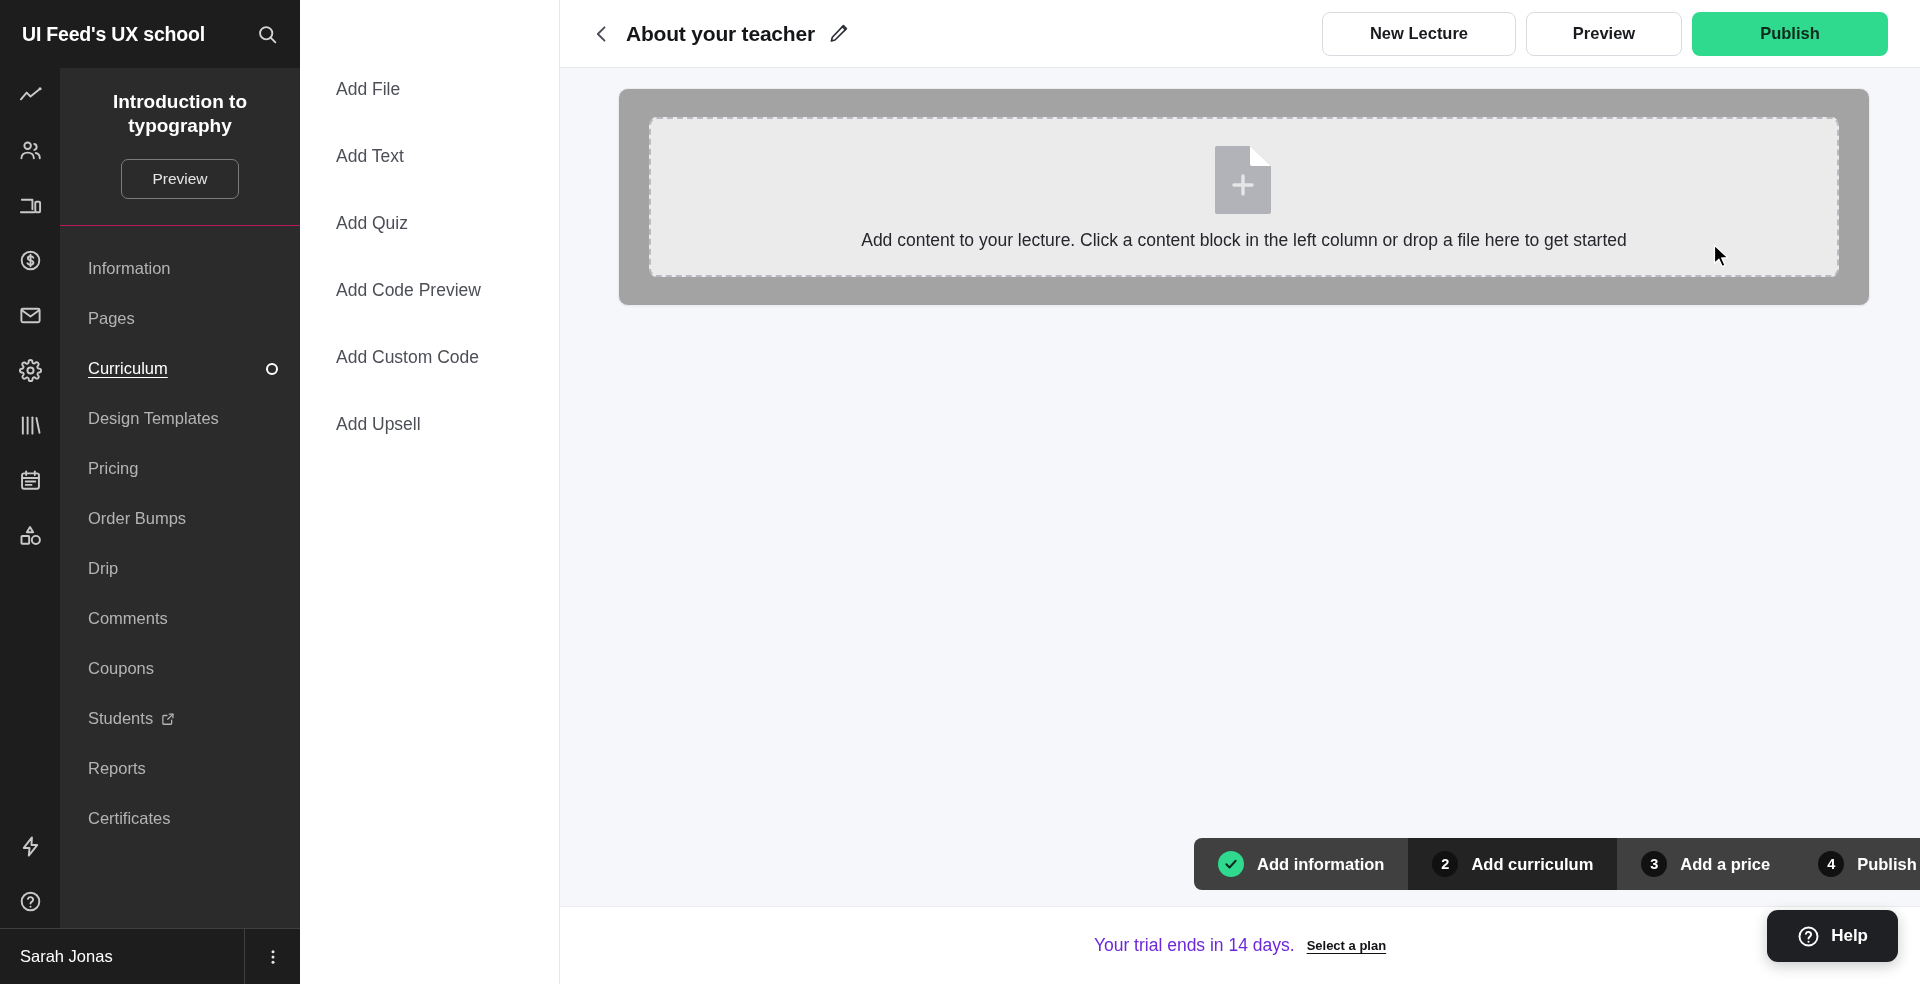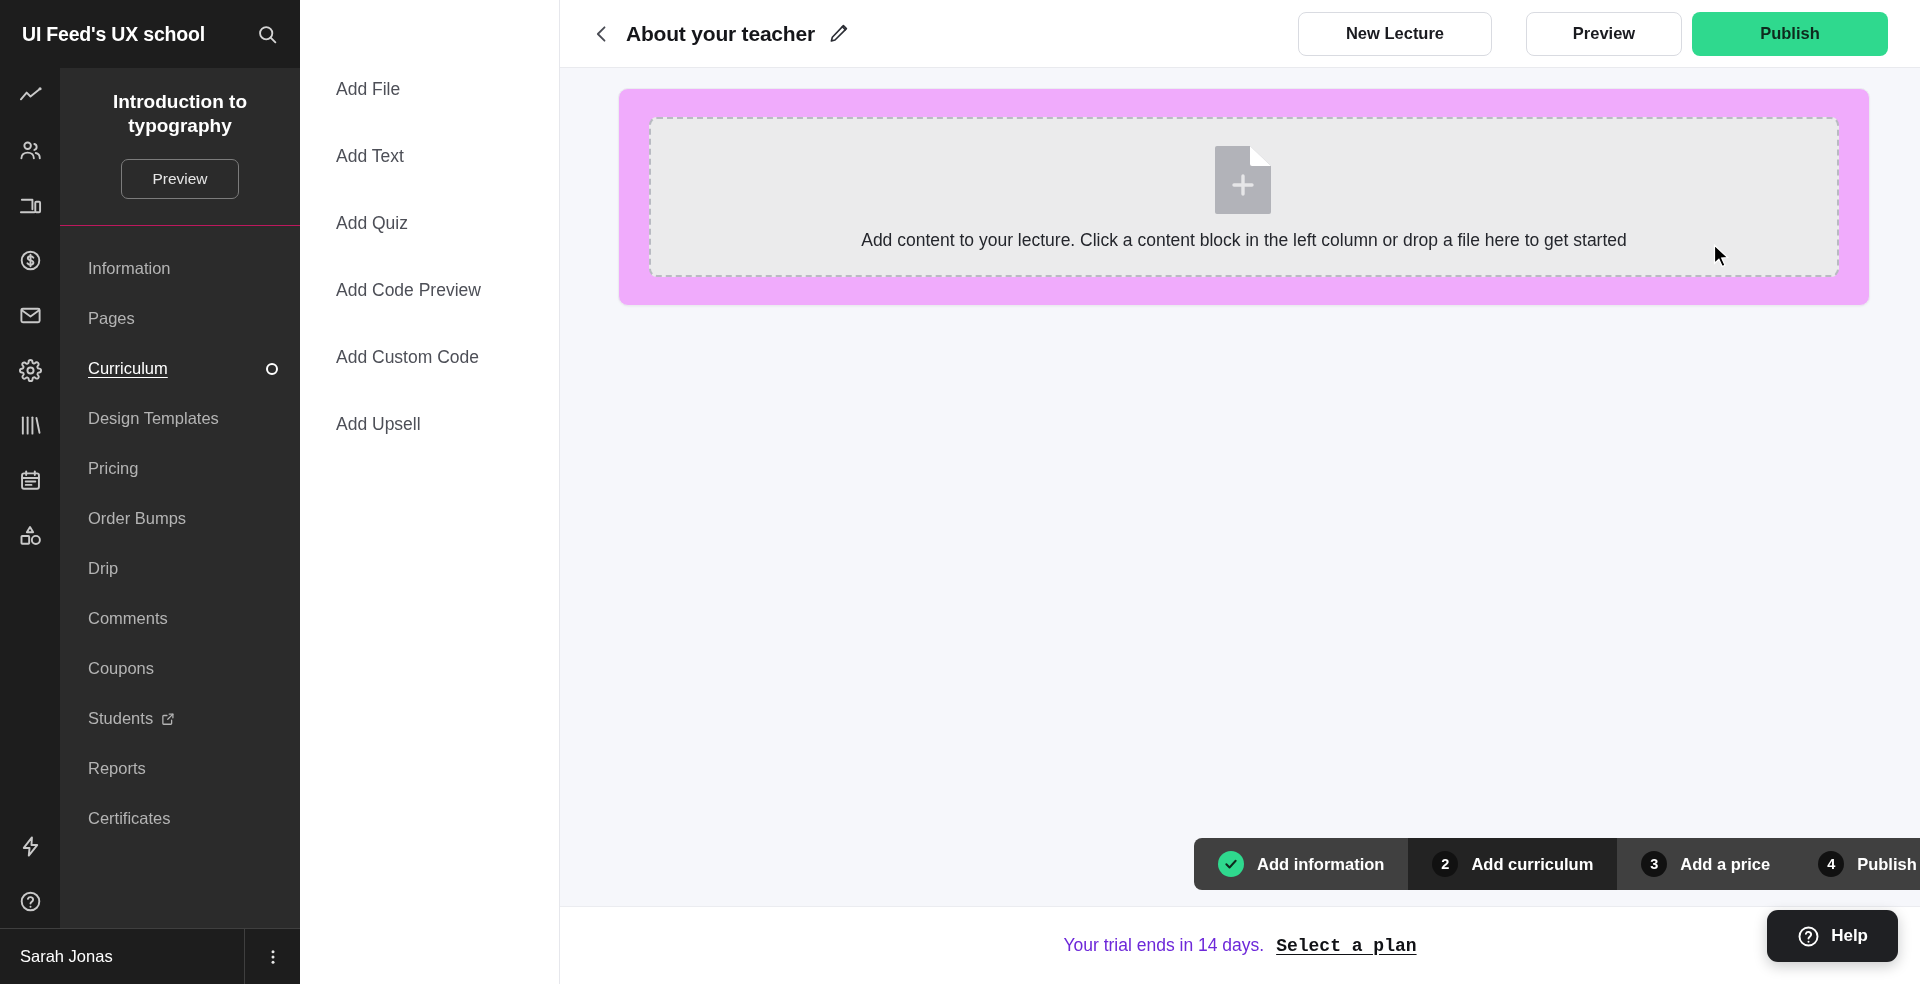--- a/index.html
+++ b/index.html
@@ -150,33 +150,32 @@
   .topbar-actions { display: flex; align-items: center; gap: 10px; }
   .btn {
     font-family: "Liberation Sans", sans-serif;
     font-size: 16.5px; font-weight: bold;
     border-radius: 8px; cursor: pointer;
     height: 44px; display: inline-flex; align-items: center; justify-content: center;
   }
   .btn-outline {
     background: #ffffff; border: 1px solid #d9dbe1; color: #1a1b20;
     padding: 12px 28px;
-    margin-left: 24px;
   }
   .btn-new-lecture { min-width: 194px; }
   .btn-preview-top { min-width: 156px; }
   .btn-publish {
     background: #2fd98e; border: none; color: #0e2a1d;
     padding: 0 34px; min-width: 196px;
   }
 
   
   .content-area { padding: 20px 48px 0 58px; }
   .card {
-    background: #f0abfc;
+    background: #a3a3a3;
     border: 1px solid #ebecf0;
     border-radius: 10px;
     padding: 28px 30px;
     box-shadow: 0 1px 2px rgba(20,22,30,0.04);
     max-width: 1252px;
   }
   .dropzone {
     border: 2px dashed #b9bbc2;
     border-radius: 8px;
     background: #ebebec;
@@ -226,22 +225,22 @@
   
   .trial-bar {
     position: absolute; left: 0; right: 0; bottom: 0;
     height: 78px; background: #ffffff;
     border-top: 1px solid #ebecf0;
     display: flex; align-items: center; justify-content: center;
     gap: 12px; z-index: 6;
   }
   .trial-text { font-size: 17.5px; font-weight: normal; color: #6d28d9; }
   .trial-link {
-    font-size: 18px; font-weight: bold; color: #111216;
-    text-decoration: underline; text-underline-offset: 3px; cursor: pointer; font-family: Liberation Mono, monospace;
+    font-size: 13px; font-weight: bold; color: #111216;
+    text-decoration: underline; text-underline-offset: 3px; cursor: pointer;
   }
 
   
   .help-widget {
     position: absolute; right: 22px; bottom: 22px;
     background: #1f2023; color: #ffffff;
     border-radius: 11px;
     height: 52px; padding: 0 30px;
     display: flex; align-items: center; gap: 11px;
     font-size: 17px; font-weight: bold;

